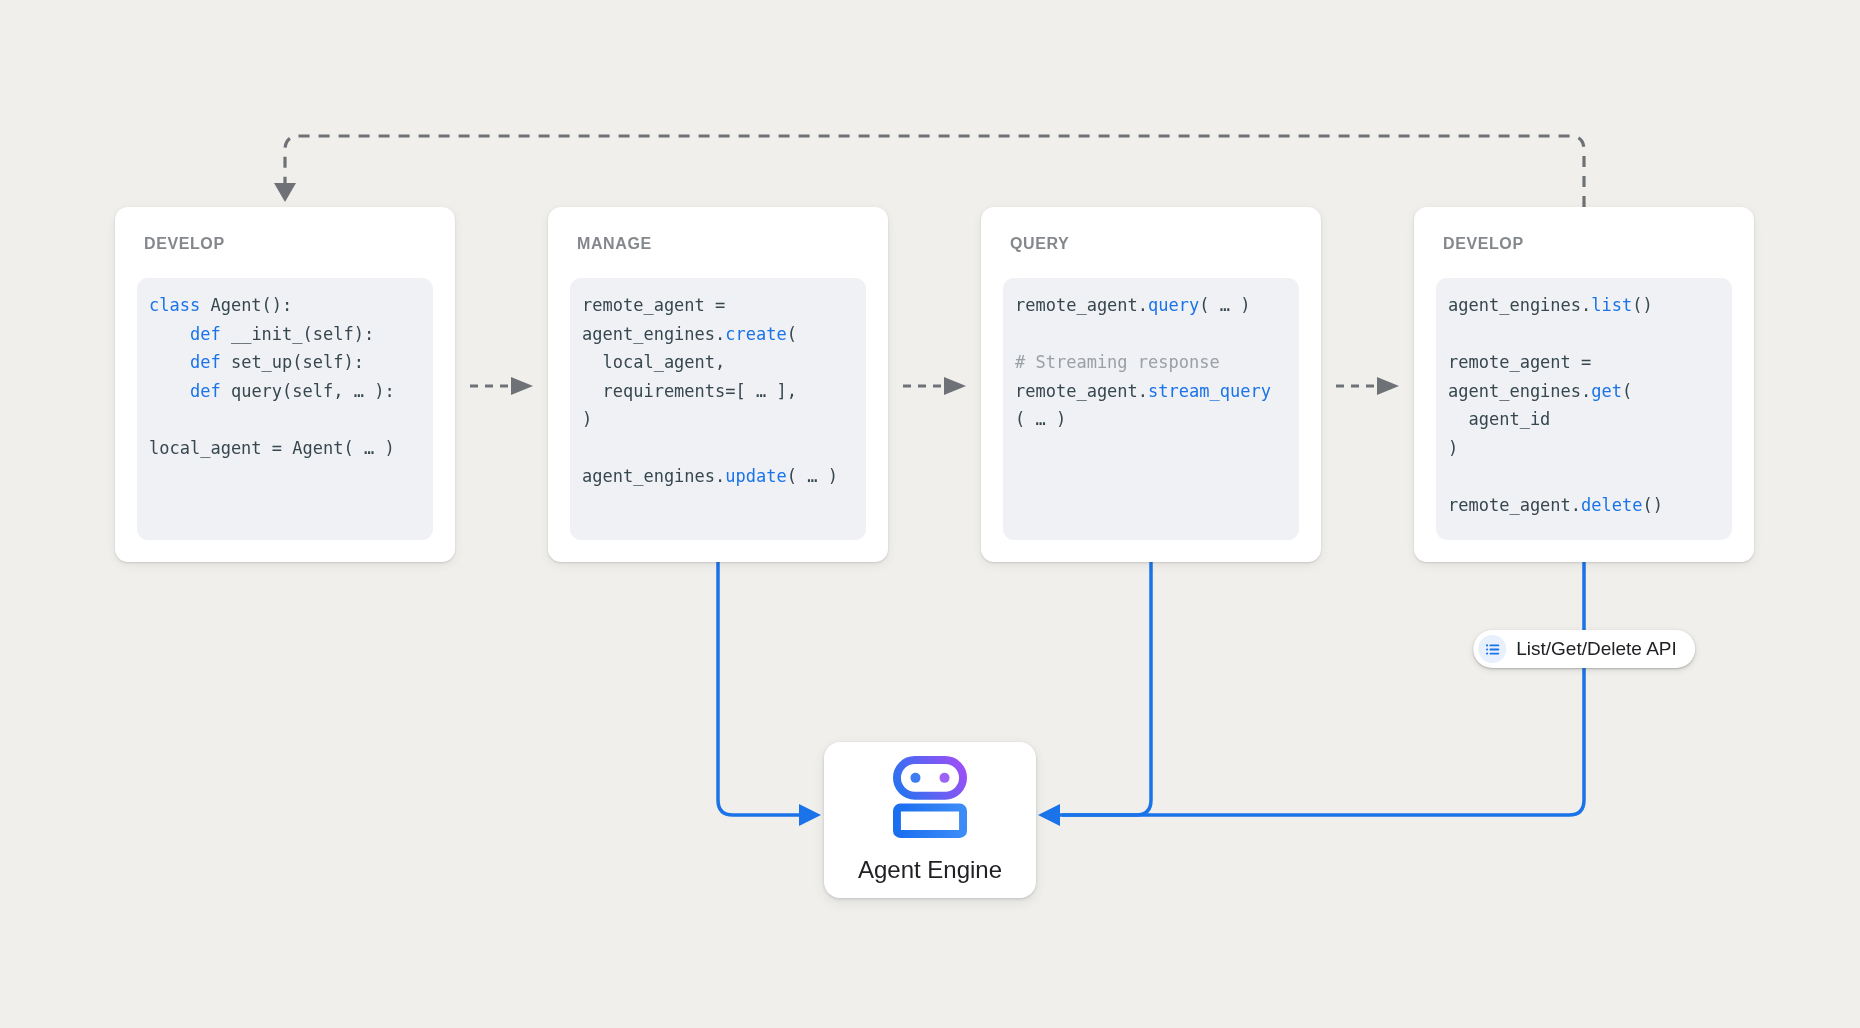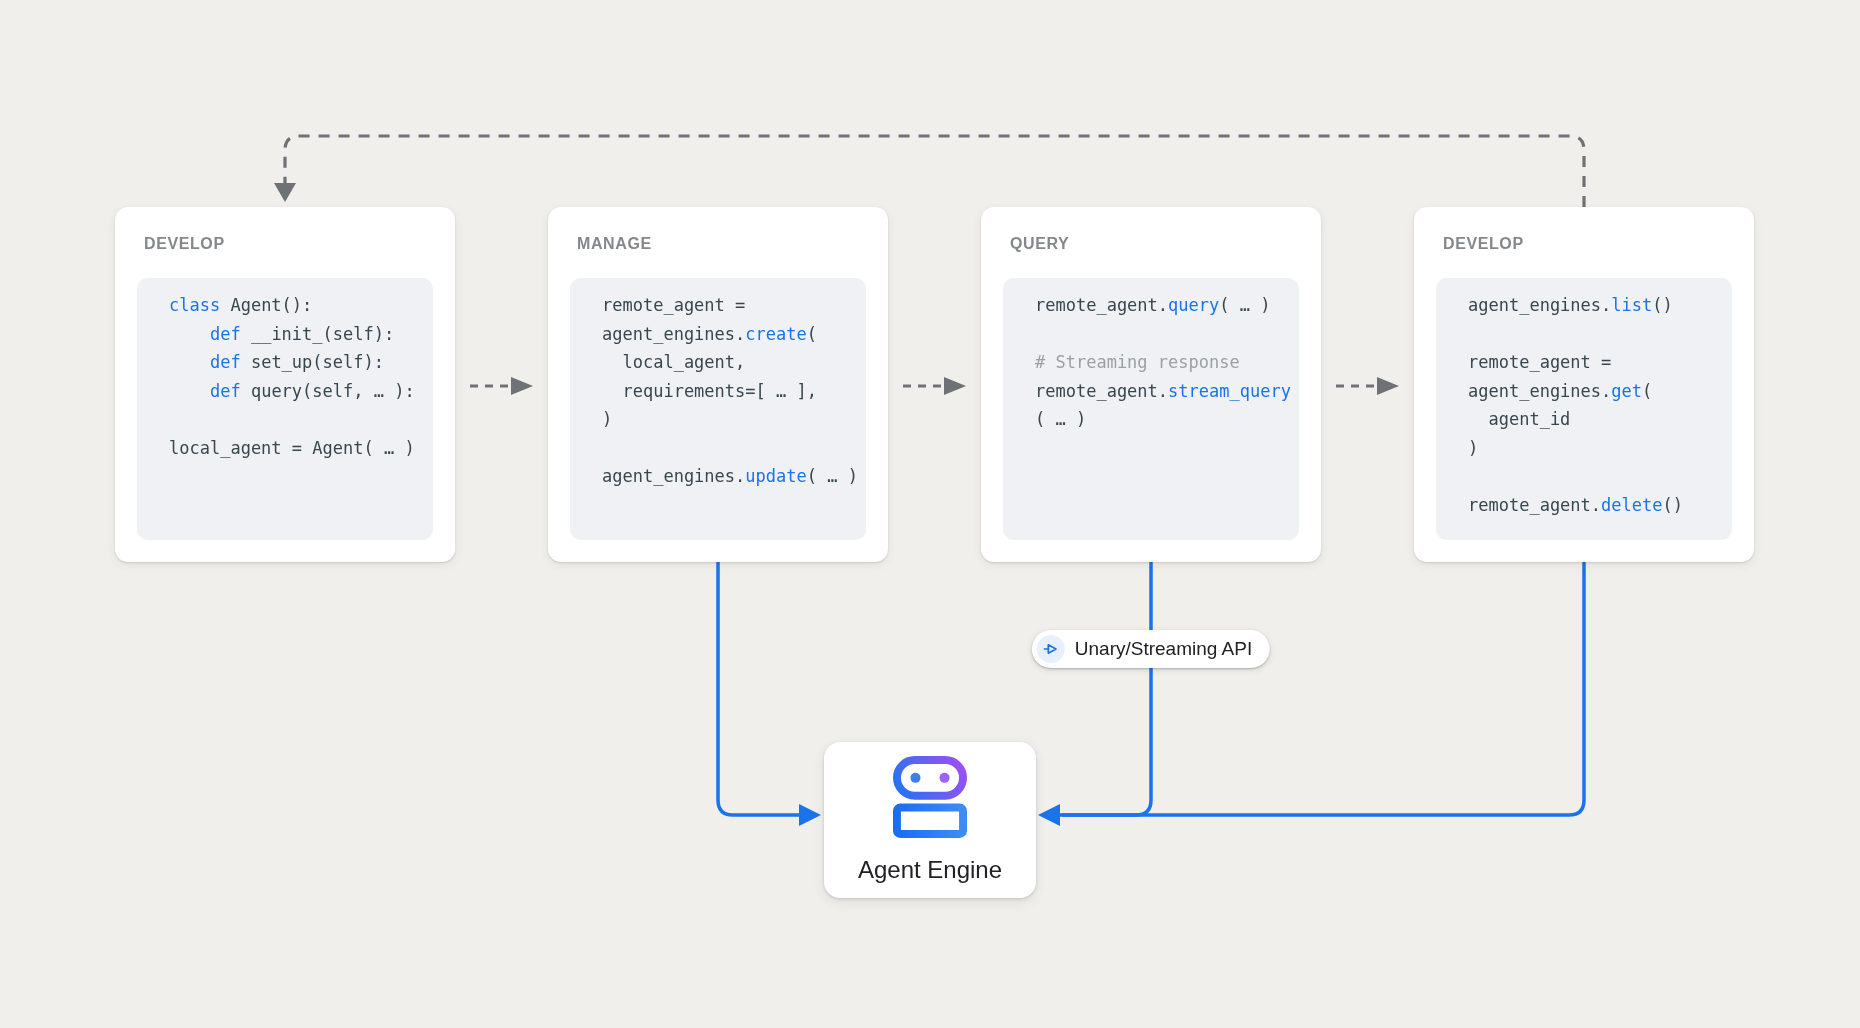--- a/index.html
+++ b/index.html
@@ -17,21 +17,21 @@
   .dash-head{fill:var(--dash);}
   .blue-line{stroke:var(--blue); stroke-width:3.5; fill:none;}
   .blue-head{fill:var(--blue);}
 
   .card{position:absolute; top:207px; width:340px; height:355px; background:var(--card);
         border-radius:13px; box-shadow:0 1px 2px rgba(60,64,67,.18),0 3px 10px rgba(60,64,67,.08);
         z-index:2; padding:26px 22px 22px; display:flex; flex-direction:column;}
   .card-0{left:115px;} .card-1{left:548px;} .card-2{left:981px;} .card-3{left:1414px;}
   .card-title{font-size:16px; font-weight:bold; letter-spacing:.6px; color:var(--titlegray);
               margin:2px 0 25px 7px;}
-  .code-box{flex:1; background:var(--codebg); border-radius:11px; padding:13px 32px;
+  .code-box{flex:1; background:var(--codebg); border-radius:11px; padding:13px 12px;
             font-family:"DejaVu Sans Mono","Liberation Mono",monospace; font-size:17px;
             line-height:28.5px; color:var(--codetext); white-space:pre; overflow:hidden;}
   .code-line .kw{color:var(--keyword);}
   .code-line .cm{color:var(--comment);}
 
   .pill{position:absolute; top:630px; transform:translateX(-50%); height:38px; z-index:4;
         display:inline-flex; align-items:center; gap:10px; padding:0 18px 0 5px;
         background:#fff; border-radius:19px;
         box-shadow:0 1px 2px rgba(60,64,67,.3),0 2px 6px rgba(60,64,67,.15);}
   .pill-0{left:718px;} .pill-1{left:1151px;} .pill-2{left:1584px;}
@@ -79,28 +79,36 @@
   </div>
   <div class="card card-2">
     <div class="card-title">QUERY</div>
     <div class="code-box"><div class="code-line"><span class="">remote_agent.</span><span class="kw">query</span><span class="">( … )</span></div><div class="code-line">&nbsp;</div><div class="code-line"><span class="cm"># Streaming response</span></div><div class="code-line"><span class="">remote_agent.</span><span class="kw">stream_query</span></div><div class="code-line"><span class="">( … )</span></div></div>
   </div>
   <div class="card card-3">
     <div class="card-title">DEVELOP</div>
     <div class="code-box"><div class="code-line"><span class="">agent_engines.</span><span class="kw">list</span><span class="">()</span></div><div class="code-line">&nbsp;</div><div class="code-line"><span class="">remote_agent =</span></div><div class="code-line"><span class="">agent_engines.</span><span class="kw">get</span><span class="">(</span></div><div class="code-line"><span class="">  agent_id</span></div><div class="code-line"><span class="">)</span></div><div class="code-line">&nbsp;</div><div class="code-line"><span class="">remote_agent.</span><span class="kw">delete</span><span class="">()</span></div></div>
   </div>
 
-  <div class="pill pill-1">
+  <div class="pill pill-2">
     <span class="pill-icon">
-      <svg width="18" height="18" viewBox="0 0 18 18">
-        <line x1="2" y1="9" x2="7.5" y2="9" stroke="#1a73e8" stroke-width="1.7"></line>
-        <path d="M6.5 4.8 L14.2 9 L6.5 13.2 Z" fill="none" stroke="#1a73e8" stroke-width="1.7" stroke-linejoin="round"></path>
+      <svg width="17" height="17" viewBox="0 0 18 18">
+        <g stroke="#1a73e8" stroke-width="1.9" stroke-linecap="round">
+          <line x1="6.5" y1="4.7" x2="15" y2="4.7"></line>
+          <line x1="6.5" y1="9" x2="15" y2="9"></line>
+          <line x1="6.5" y1="13.3" x2="15" y2="13.3"></line>
+        </g>
+        <g fill="#1a73e8">
+          <circle cx="3" cy="4.7" r="1.15"></circle>
+          <circle cx="3" cy="9" r="1.15"></circle>
+          <circle cx="3" cy="13.3" r="1.15"></circle>
+        </g>
       </svg>
     </span>
-    <span class="pill-label">Unary/Streaming API</span>
+    <span class="pill-label">List/Get/Delete API</span>
   </div>
 
   <div class="engine">
     <span>
       <svg width="74" height="82" viewBox="0 0 56 62">
         <defs>
           <linearGradient id="rg" x1="3" y1="30" x2="53" y2="3" gradientUnits="userSpaceOnUse">
             <stop offset="0" stop-color="#2374f0"></stop>
             <stop offset="1" stop-color="#a04ef6"></stop>
           </linearGradient>

